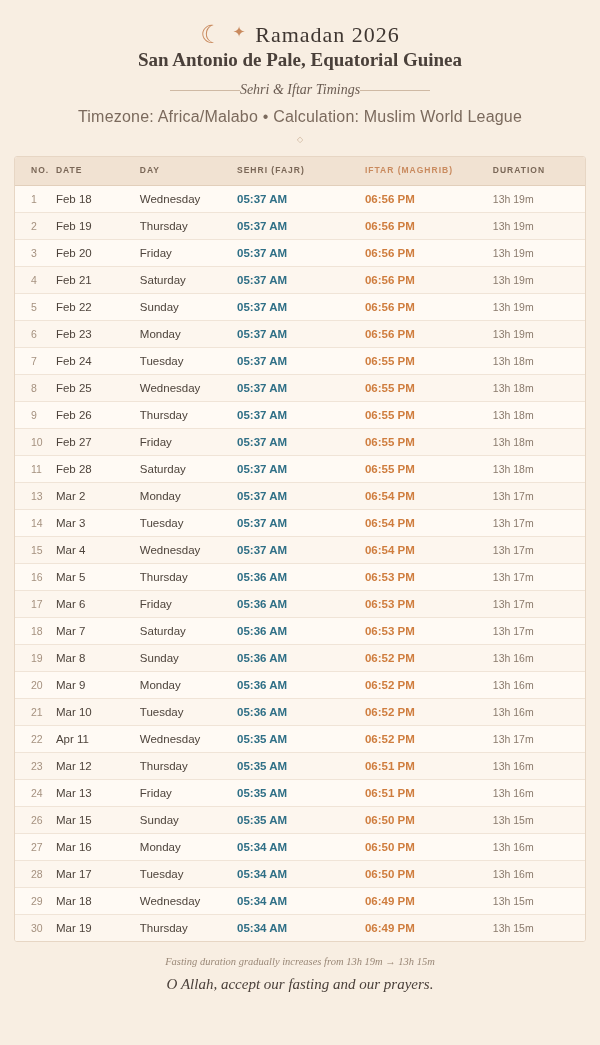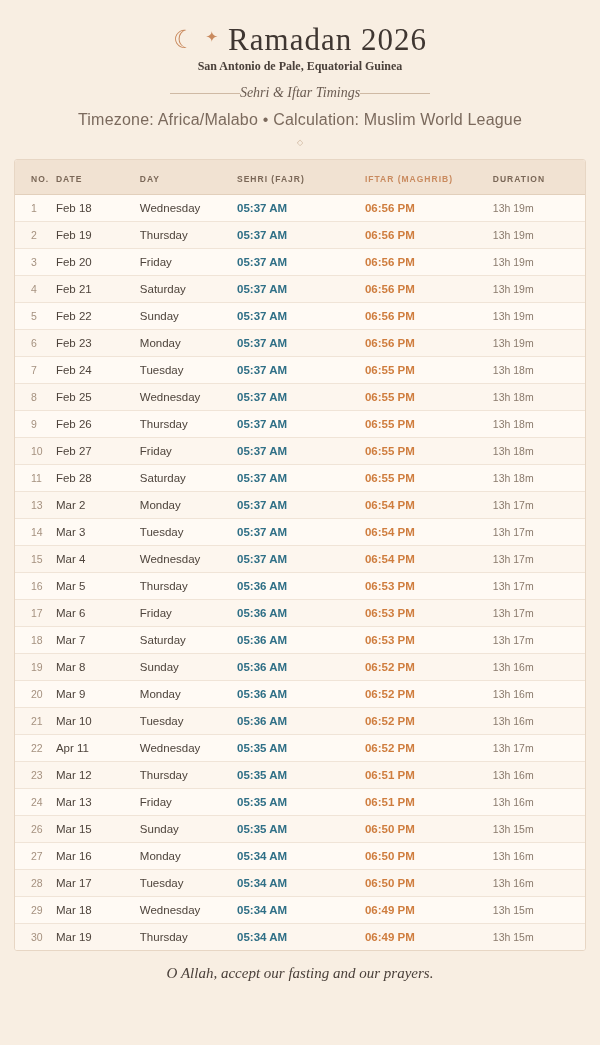--- a/index.html
+++ b/index.html
@@ -39,28 +39,28 @@
   }
   .star-icon {
     font-size: 15px;
     color: #c98a5e;
     line-height: 1;
     display: inline-block;
     transform: translateY(-4px);
   }
   .main-title {
     font-family: "Liberation Serif", serif;
-    font-size: 31px;
+    font-size: 22px;
     letter-spacing: 1px;
     color: #3f3631;
     font-weight: 400;
   }
   .subtitle {
     font-family: "Liberation Serif", serif;
-    font-size: 12px;
+    font-size: 19px;
     font-weight: 700;
     color: #4a403a;
     margin-top: 1px;
   }
   .rule-row {
     display: flex;
     align-items: center;
     justify-content: center;
     margin-top: 11px;
   }
@@ -100,21 +100,21 @@
     border-collapse: collapse;
     table-layout: fixed;
   }
   thead th {
     background: #f1e2d2;
     color: #7a6757;
     font-size: 8.5px;
     letter-spacing: 1px;
     font-weight: 700;
     text-align: left;
-    padding: 14px 0 10px 0;
+    padding: 8px 0 10px 0;
     border-bottom: 1px solid #e2cfbb;
   }
   th.c-no, td.c-no       { width: 40px; padding-left: 16px; }
   th.c-date, td.c-date   { width: 82px; }
   th.c-day, td.c-day     { width: 95px; }
   th.c-sehri, td.c-sehri { width: 125px; }
   th.c-iftar, td.c-iftar { width: 125px; }
   th.c-dur, td.c-dur     { width: 90px; }
 
   th.c-iftar { color: #c98a5e; }
@@ -423,17 +423,18 @@
             <td class="c-day">Thursday</td>
             <td class="c-sehri">05:34 AM</td>
             <td class="c-iftar">06:49 PM</td>
             <td class="c-dur">13h 15m</td>
           </tr>
         </tbody>
     </table>
   </div>
 
   <div class="footer">
+    <div class="note">Fasting duration gradually increases from 13h 19m → 13h 15m</div>
     <div class="dua">O Allah, accept our fasting and our prayers.</div>
 
   </div>
 
 </div>
 
 </body></html>

